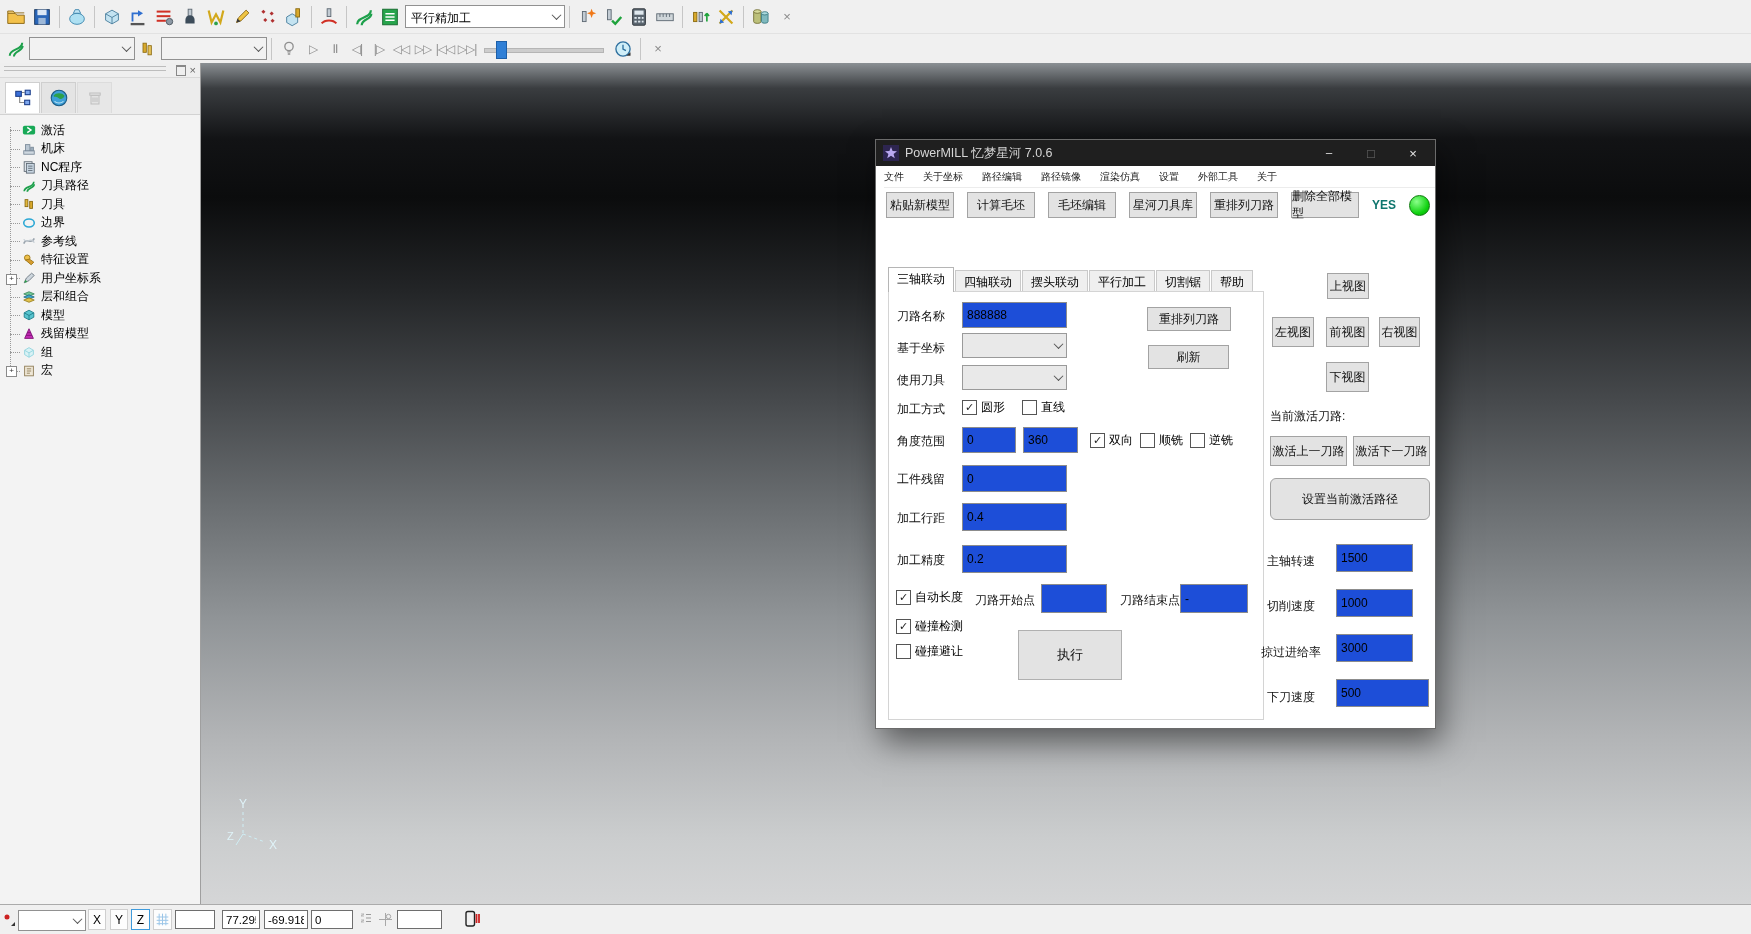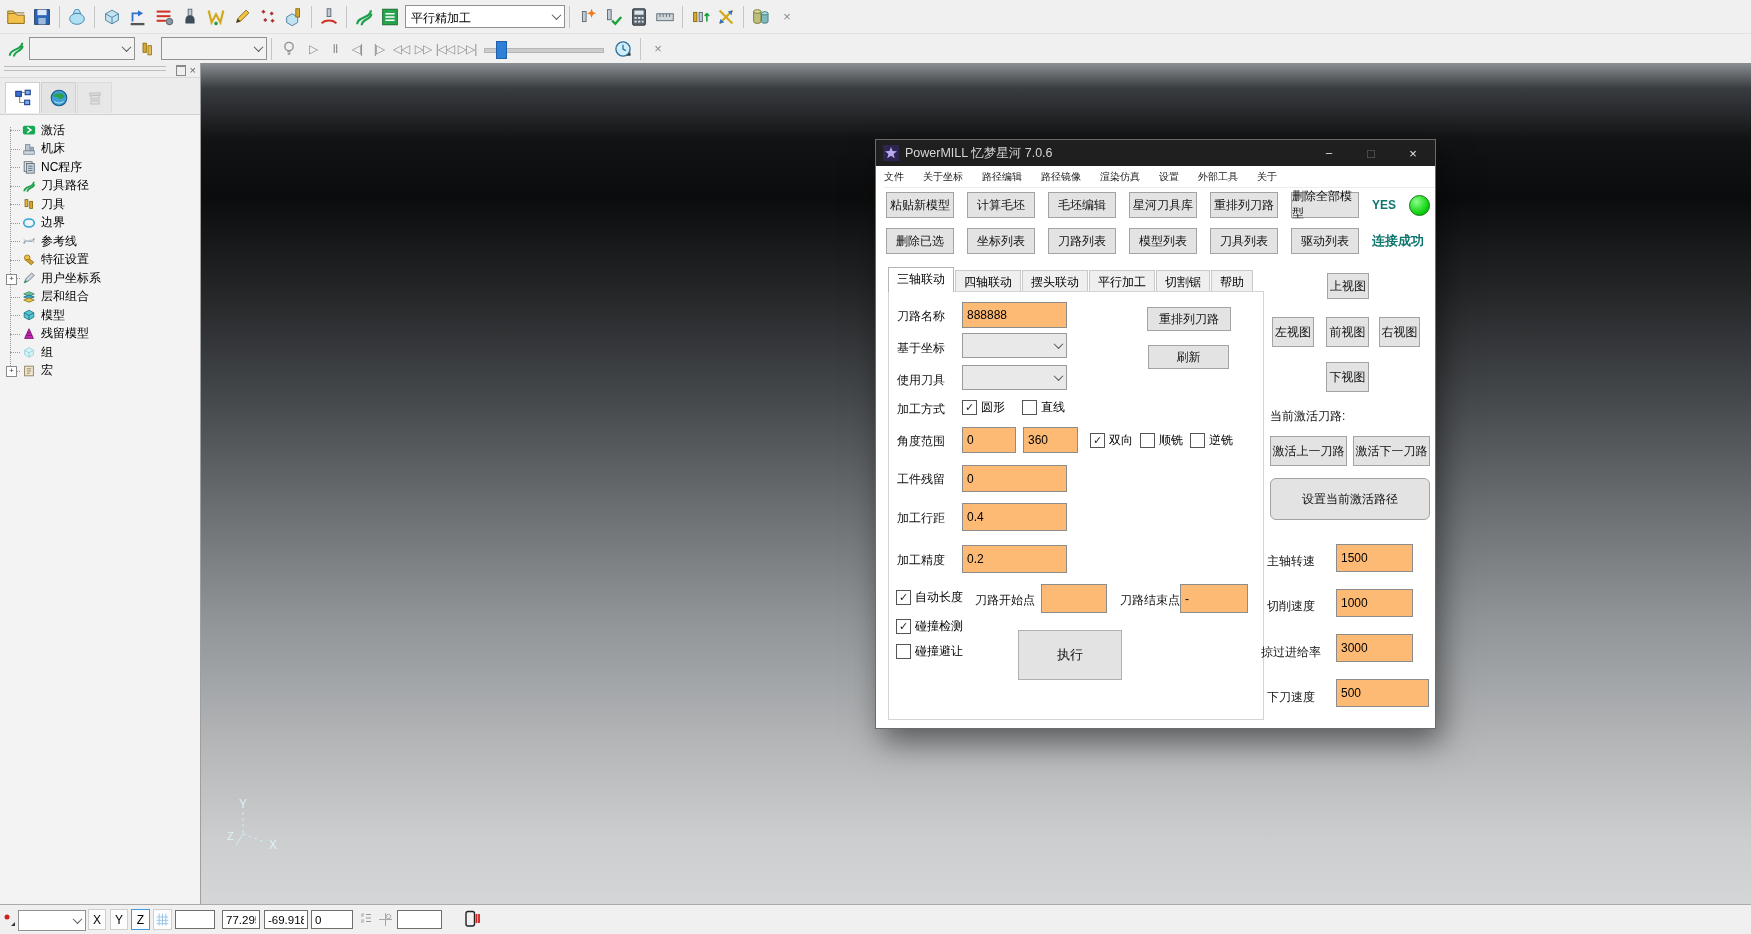--- a/index.html
+++ b/index.html
@@ -57,21 +57,21 @@
      font-size:12px;color:#111;box-sizing:border-box;}
   .arow{position:absolute;left:10px;display:flex;gap:13px;}
   .arow .btn{width:68px;height:26px;}
   .magenta{color:#0f766e;font-weight:bold;}
   .okdot{width:19px;height:19px;border-radius:50%;background:radial-gradient(circle at 35% 30%,#8aff8a,#0ed10e 65%,#0a9b0a);border:1px solid #0a7a0a;}
   .dtabs{position:absolute;left:12px;top:130px;display:flex;align-items:flex-end;height:22px;}
   .dtab{padding:3px 8px 2px 8px;border:1px solid #c9c9c9;border-bottom:none;background:#efefef;font-size:12px;margin-right:1px;height:16px;}
   .dtab.active{background:#fff;height:19px;position:relative;z-index:2;border-color:#b5b5b5;}
   .gpanel{position:absolute;left:12px;top:151px;width:374px;height:427px;border:1px solid #d4d4d4;background:#fff;}
   .flabel{position:absolute;font-size:12px;color:#111;white-space:nowrap;}
-  .tin{position:absolute;border:1px solid #8c8c8c;background:#fdba74;font-size:12px;padding:0 4px;
+  .tin{position:absolute;border:1px solid #8c8c8c;background:#1d4ed8;font-size:12px;padding:0 4px;
       font-family:"Liberation Sans",sans-serif;box-sizing:border-box;}
   .fcombo{position:absolute;display:flex;background:#e9e9e9;border:1px solid #9a9a9a;box-sizing:border-box;}
   .fcombo .ctext{flex:1;}
   .cb{position:absolute;display:flex;align-items:center;gap:4px;}
   .cb .box{width:13px;height:13px;border:1px solid #555;background:#fff;display:flex;align-items:center;justify-content:center;
       font-size:11px;line-height:11px;color:#222;flex:0 0 auto;}
   .cb .cbl{font-size:12px;white-space:nowrap;}
   
   .sbar{position:absolute;left:0;right:0;bottom:0;height:29px;background:#f0f0f0;border-top:1px solid #ababab;}
   .sbtn{position:absolute;display:flex;align-items:center;justify-content:center;background:#fdfdfd;border:1px solid #cfcfcf;font-size:12px;box-sizing:border-box;}
@@ -502,29 +502,20 @@
     <div class="arow" style="top:52px;">
       <div class="btn">粘贴新模型</div>
       <div class="btn">计算毛坯</div>
       <div class="btn">毛坯编辑</div>
       <div class="btn">星河刀具库</div>
       <div class="btn">重排列刀路</div>
       <div class="btn">删除全部模型</div>
       <span class="magenta" style="align-self:center;">YES</span>
       <span class="okdot" style="align-self:center;"></span>
     </div>
-    <div class="arow" style="top:88px;">
-      <div class="btn">删除已选</div>
-      <div class="btn">坐标列表</div>
-      <div class="btn">刀路列表</div>
-      <div class="btn">模型列表</div>
-      <div class="btn">刀具列表</div>
-      <div class="btn">驱动列表</div>
-      <span class="magenta" style="align-self:center;font-size:13px;">连接成功</span>
-    </div>
 
     <div class="dtabs">
       <div class="dtab active">三轴联动</div>
       <div class="dtab">四轴联动</div>
       <div class="dtab">摆头联动</div>
       <div class="dtab">平行加工</div>
       <div class="dtab">切割锯</div>
       <div class="dtab">帮助</div>
     </div>
     <div class="gpanel"></div>

